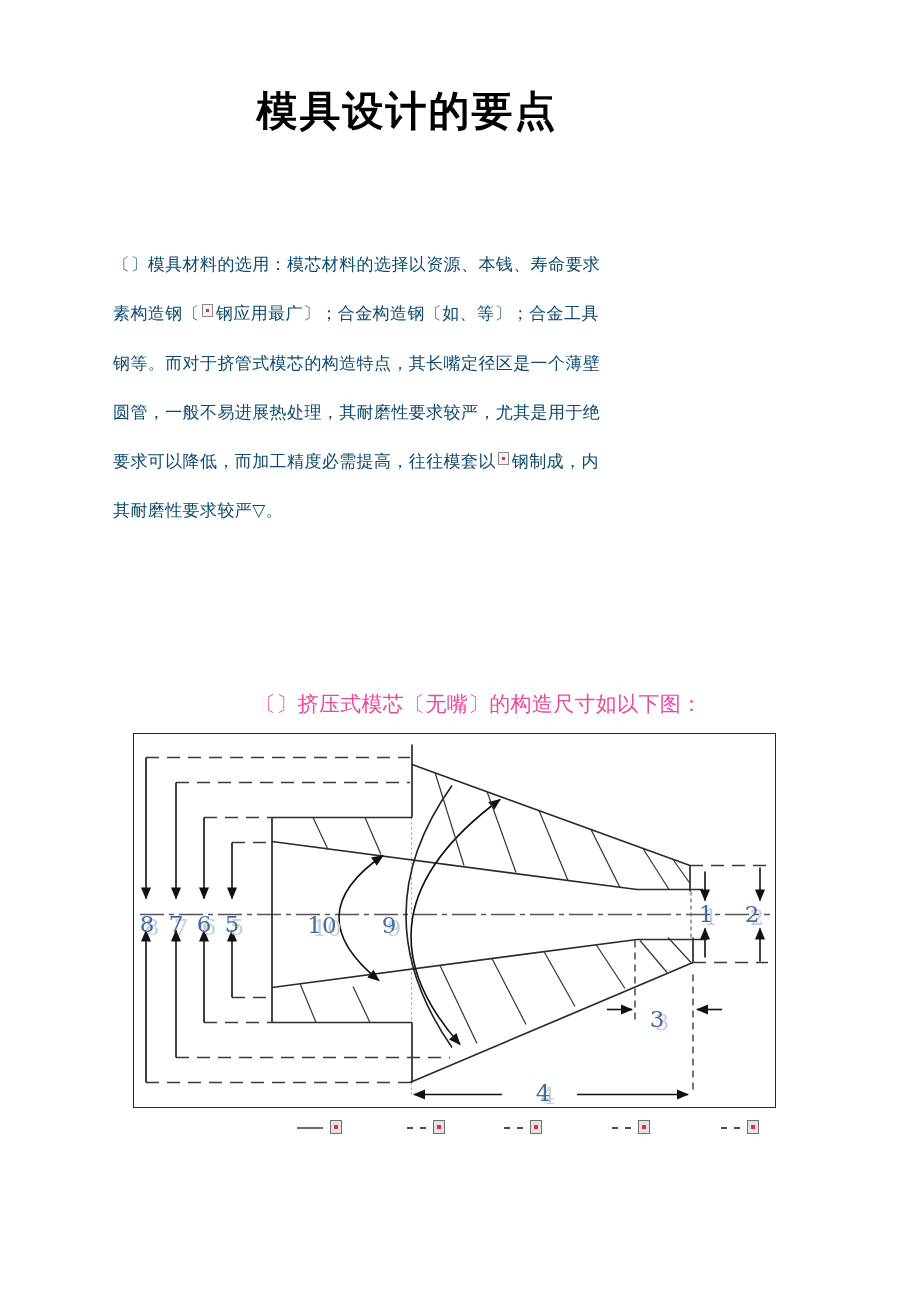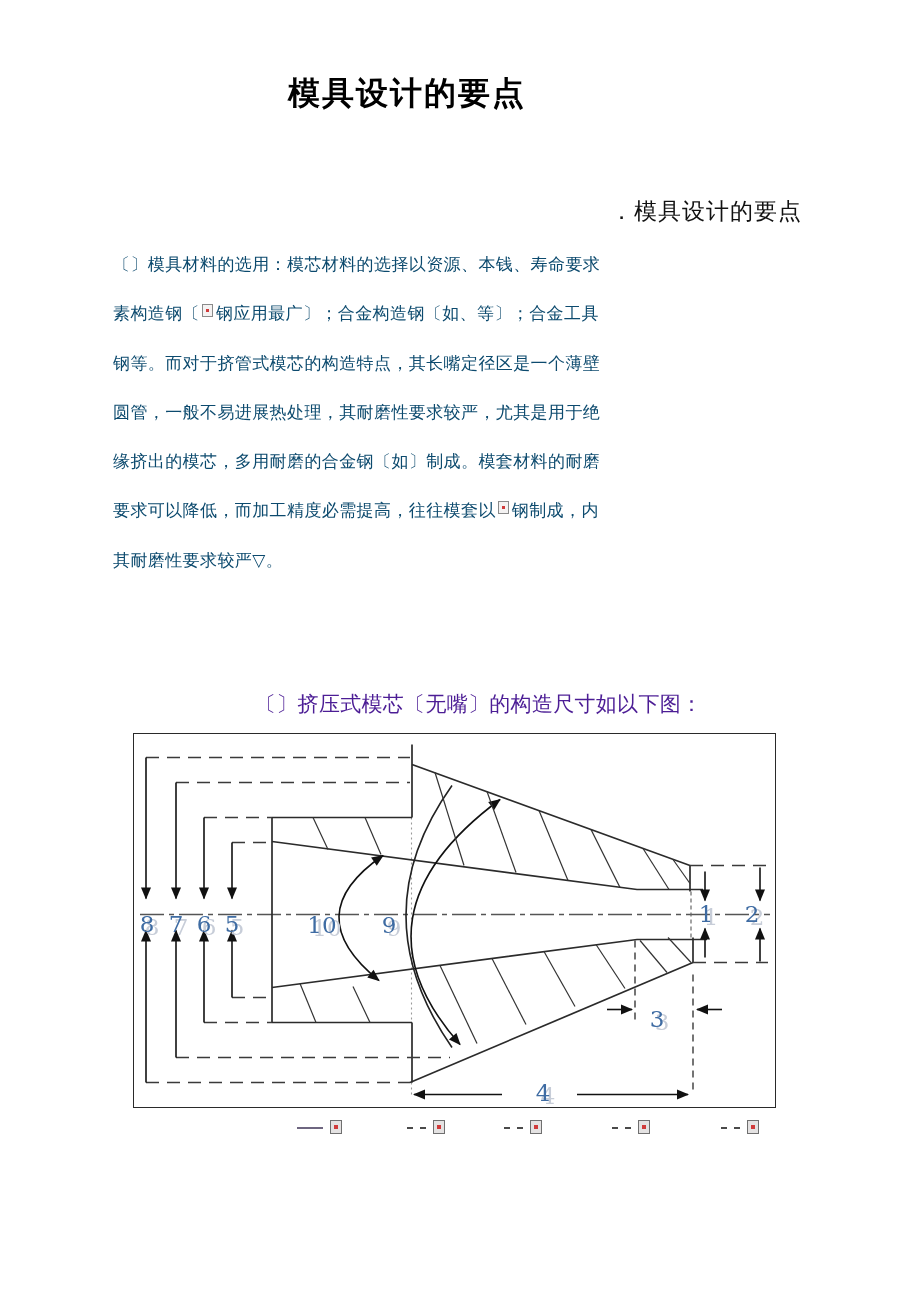--- a/index.html
+++ b/index.html
@@ -1,40 +1,40 @@
 <!DOCTYPE html>
 <html><head>
 <meta charset="utf-8">
 <style>
   html,body { margin:0; padding:0; background:#ffffff; }
   .page {
     position:relative; width:920px; height:1302px; background:#ffffff;
     font-family:"Liberation Serif","DejaVu Serif",serif; color:#1c1c1c; overflow:hidden;
   }
   .doc-title {
-    position:absolute; top:72px; left:0; width:772px; text-align:center; text-indent:42px;
+    position:absolute; top:84px; left:0; width:772px; text-align:center; text-indent:42px;
     font-family:"Liberation Sans","DejaVu Sans",sans-serif; font-weight:bold;
-    font-size:32px; letter-spacing:2px; color:#000;
+    font-size:41px; letter-spacing:2px; color:#000;
   }
   .doc-subtitle {
     position:absolute; top:196px; right:118px; font-size:23px; letter-spacing:1px; color:#111;
   }
   .para { position:absolute; top:240px; left:113px; width:698px; }
   .para-line {
     height:49.3px; line-height:49.3px; font-size:17px; letter-spacing:0.4px;
     white-space:nowrap; color:#0c4a6e;
   }
   .missing-glyph {
     display:inline-block; width:9px; height:11px; border:1px solid #8a8a8a; background:#f4f2f2;
     position:relative; margin:0 3px 0 2px; vertical-align:2px;
   }
   .missing-glyph::after {
     content:""; position:absolute; left:3px; top:4px; width:3px; height:3px; background:#d03a3a;
   }
-  .caption { position:absolute; left:255px; top:690px; font-size:21px; letter-spacing:0.3px; color:#4c1d95; }
+  .caption { position:absolute; left:255px; top:690px; font-size:21px; letter-spacing:0.3px; color:#ec4899; }
   .figure-frame {
     position:absolute; left:133px; top:733px; width:641px; height:373px;
     border:1.5px solid #2a2a2a; background:#fff;
   }
   .figure-frame svg { position:absolute; left:0; top:0; }
   .dim-label {
     font-family:"DejaVu Serif","Liberation Serif",serif; font-size:23px; text-anchor:middle;
   }
   .legend-row { position:absolute; left:0; top:1120px; width:920px; height:22px; }
   .legend-item { position:absolute; top:0; height:18px; }
@@ -49,28 +49,26 @@
     content:""; position:absolute; left:3px; top:4px; width:4px; height:4px; background:#d03a3a;
   }
 </style>
 </head>
 <body>
 
 <div class="page">
 
   <div class="doc-title">模具设计的要点</div>
 
-  <div class="doc-subtitle">．模具设计的要点</div>
 
   <div class="para">
       <div class="para-line">〔〕模具材料的选用：模芯材料的选择以资源、本钱、寿命要求</div>
       <div class="para-line">素构造钢〔<span class="missing-glyph"></span>钢应用最广〕；合金构造钢〔如、等〕；合金工具</div>
       <div class="para-line">钢等。而对于挤管式模芯的构造特点，其长嘴定径区是一个薄壁</div>
       <div class="para-line">圆管，一般不易进展热处理，其耐磨性要求较严，尤其是用于绝</div>
-      <div class="para-line">缘挤出的模芯，多用耐磨的合金钢〔如〕制成。模套材料的耐磨</div>
       <div class="para-line">要求可以降低，而加工精度必需提高，往往模套以<span class="missing-glyph"></span>钢制成，内</div>
       <div class="para-line">其耐磨性要求较严▽。</div>
     </div>
 
   <div class="caption">〔〕挤压式模芯〔无嘴〕的构造尺寸如以下图：</div>
 
   <div class="figure-frame">
     <svg width="641" height="373" viewBox="134 734.5 641 373">
       <defs>
         <marker id="ah" markerUnits="userSpaceOnUse" markerWidth="14" markerHeight="12" refX="12" refY="6" orient="auto-start-reverse">

